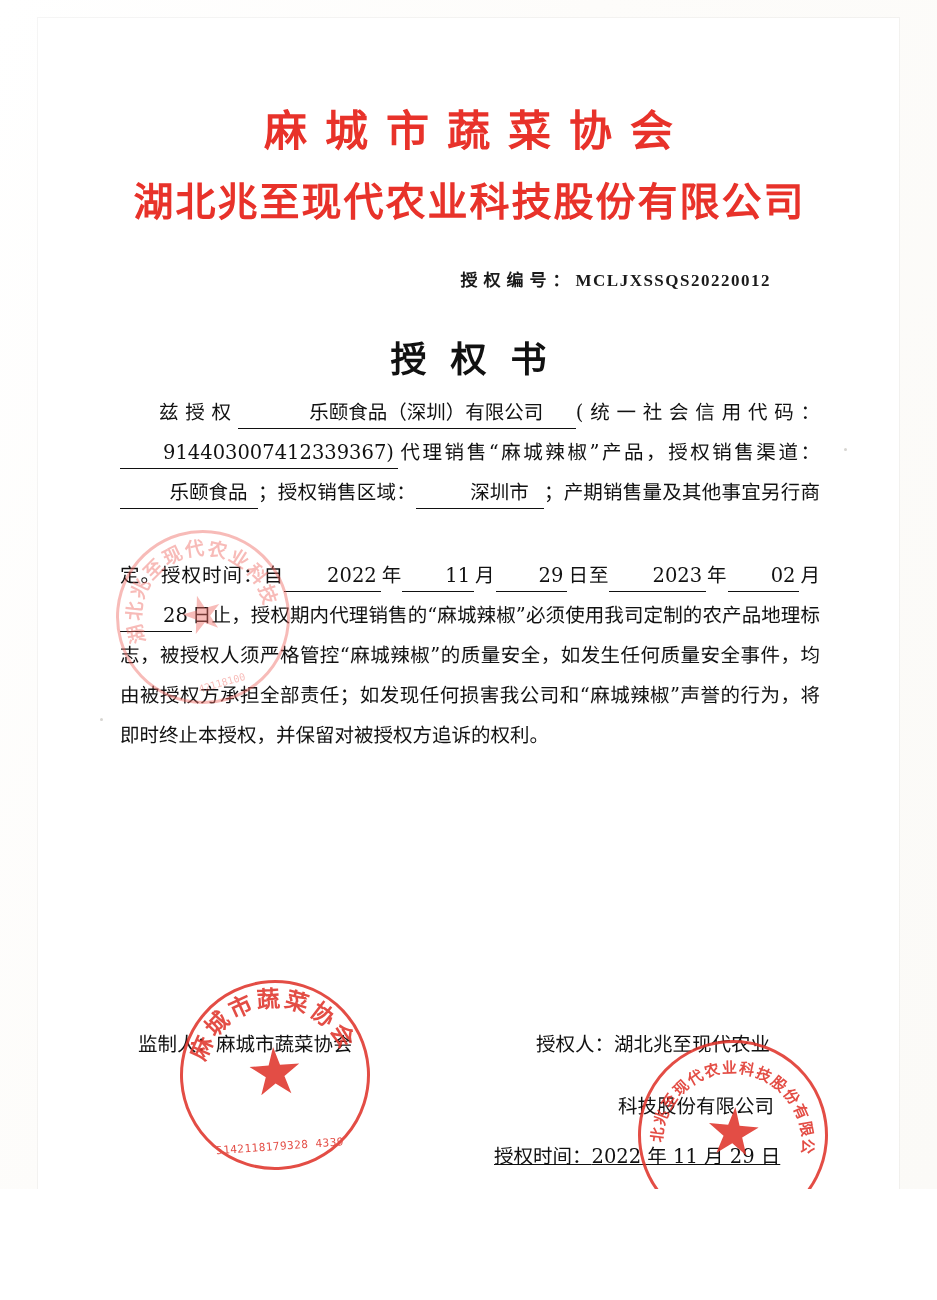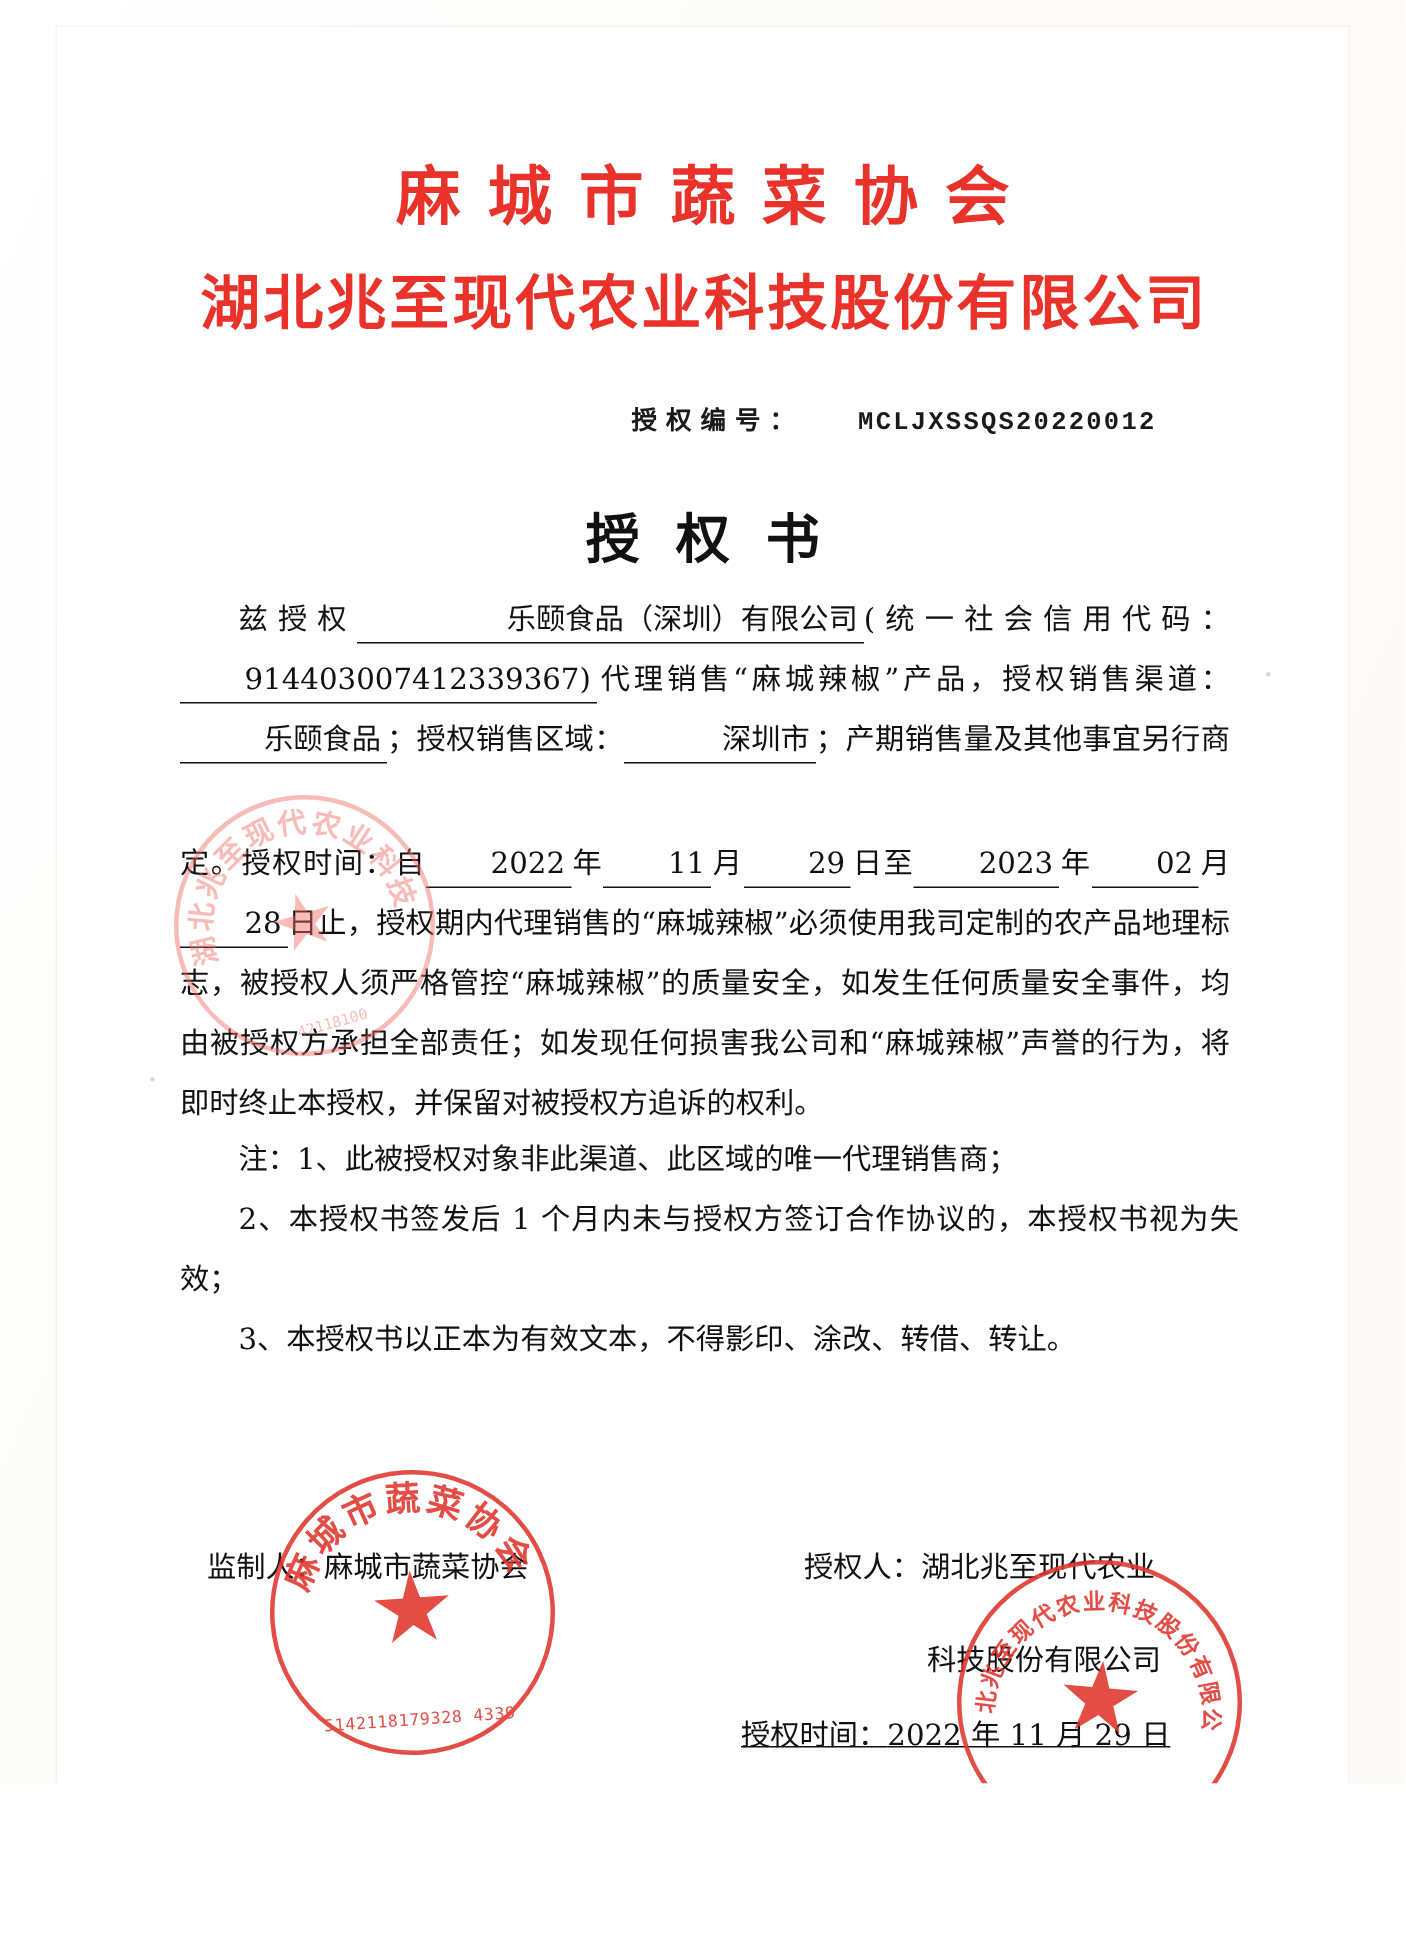--- a/index.html
+++ b/index.html
@@ -65,24 +65,23 @@
     font-size: 17px;
     color: #1a1a1a;
     letter-spacing: 1px;
     font-weight: 600;
     white-space: nowrap;
   }
   .auth-no .lbl {
     letter-spacing: 6px;
   }
   .auth-no .code {
-    font-family: Liberation Mono, monospace;
+    font-family: Liberation Serif, serif;
     letter-spacing: 1.5px;
     font-weight: bold;
-    margin-left: 36px;
   }
 
   .doc-title {
     position: absolute;
     top: 312px;
     width: 100%;
     text-align: center;
     font-size: 36px;
     font-weight: bold;
     color: #111;
@@ -102,21 +101,21 @@
     text-align: justify;
     font-family: "DejaVu Serif", "Liberation Serif", serif;
   }
   .body-text p {
     margin: 0;
   }
   .indent2 { text-indent: 2em; }
   .fill {
     display: inline-block;
     border-bottom: 1.2px solid #111;
-    text-align: right;
+    text-align: center;
     line-height: 30px;
     padding: 0 4px;
   }
   .fill.w-company { min-width: 330px; }
   .fill.w-code    { min-width: 210px; }
   .fill.w-channel { min-width: 130px; }
   .fill.w-region  { min-width: 120px; }
   .fill.w-num     { min-width: 64px; margin-top: 48px; }
   .fill.w-num-s   { min-width: 48px; }
 
@@ -254,25 +253,20 @@
     <div class="auth-no">
       <span class="lbl">授权编号：</span><span class="code">MCLJXSSQS20220012</span>
     </div>
 
     <div class="doc-title">授权书</div>
 
     <div class="body-text">
       <p class="indent2"><span>兹授权</span><span class="fill w-company">乐颐食品（深圳）有限公司</span><span>(统一社会信用代码：</span><span class="fill w-code">914403007412339367)</span><span>代理销售“麻城辣椒”产品，授权销售渠道：</span><span class="fill w-channel">乐颐食品</span><span>；授权销售区域：</span><span class="fill w-region">深圳市</span><span>；产期销售量及其他事宜</span><span>另行商定。授权时间：自</span><span class="fill w-num">2022</span><span>年</span><span class="fill w-num-s">11</span><span>月</span><span class="fill w-num-s">29</span><span>日至</span><span class="fill w-num">2023</span><span>年</span><span class="fill w-num-s">02</span><span>月</span><span class="fill w-num-s">28</span><span>日止，授权期内代理销售的“麻城辣椒”必须使用我司定制的农产品地理标志，被授权人须严格管控“麻城辣椒”的质量安全，如发生任何质量安全事件，均由被授权方承担全部责任；如发现任何损害我公司和“麻城辣椒”声誉的行为，将即时终止本授权，并保留对被授权方追诉的权利。</span></p>
     </div>
 
-    <div class="notes">
-      <p class="indent2">注：1、此被授权对象非此渠道、此区域的唯一代理销售商；</p>
-      <p class="indent2">2、本授权书签发后 1 个月内未与授权方签订合作协议的，本授权书视为失效；</p>
-      <p class="indent2">3、本授权书以正本为有效文本，不得影印、涂改、转借、转让。</p>
-    </div>
 
     <div class="sig sig-grantor">
       <span>授权人：</span><span>湖北兆至现代农业</span>
     </div>
 
     <div class="sig sig-supervisor">
       <span>监制人：</span><span>麻城市蔬菜协会</span>
     </div>
     <div class="sig sig-grantor2">
       <span>科技股份有限公司</span>

